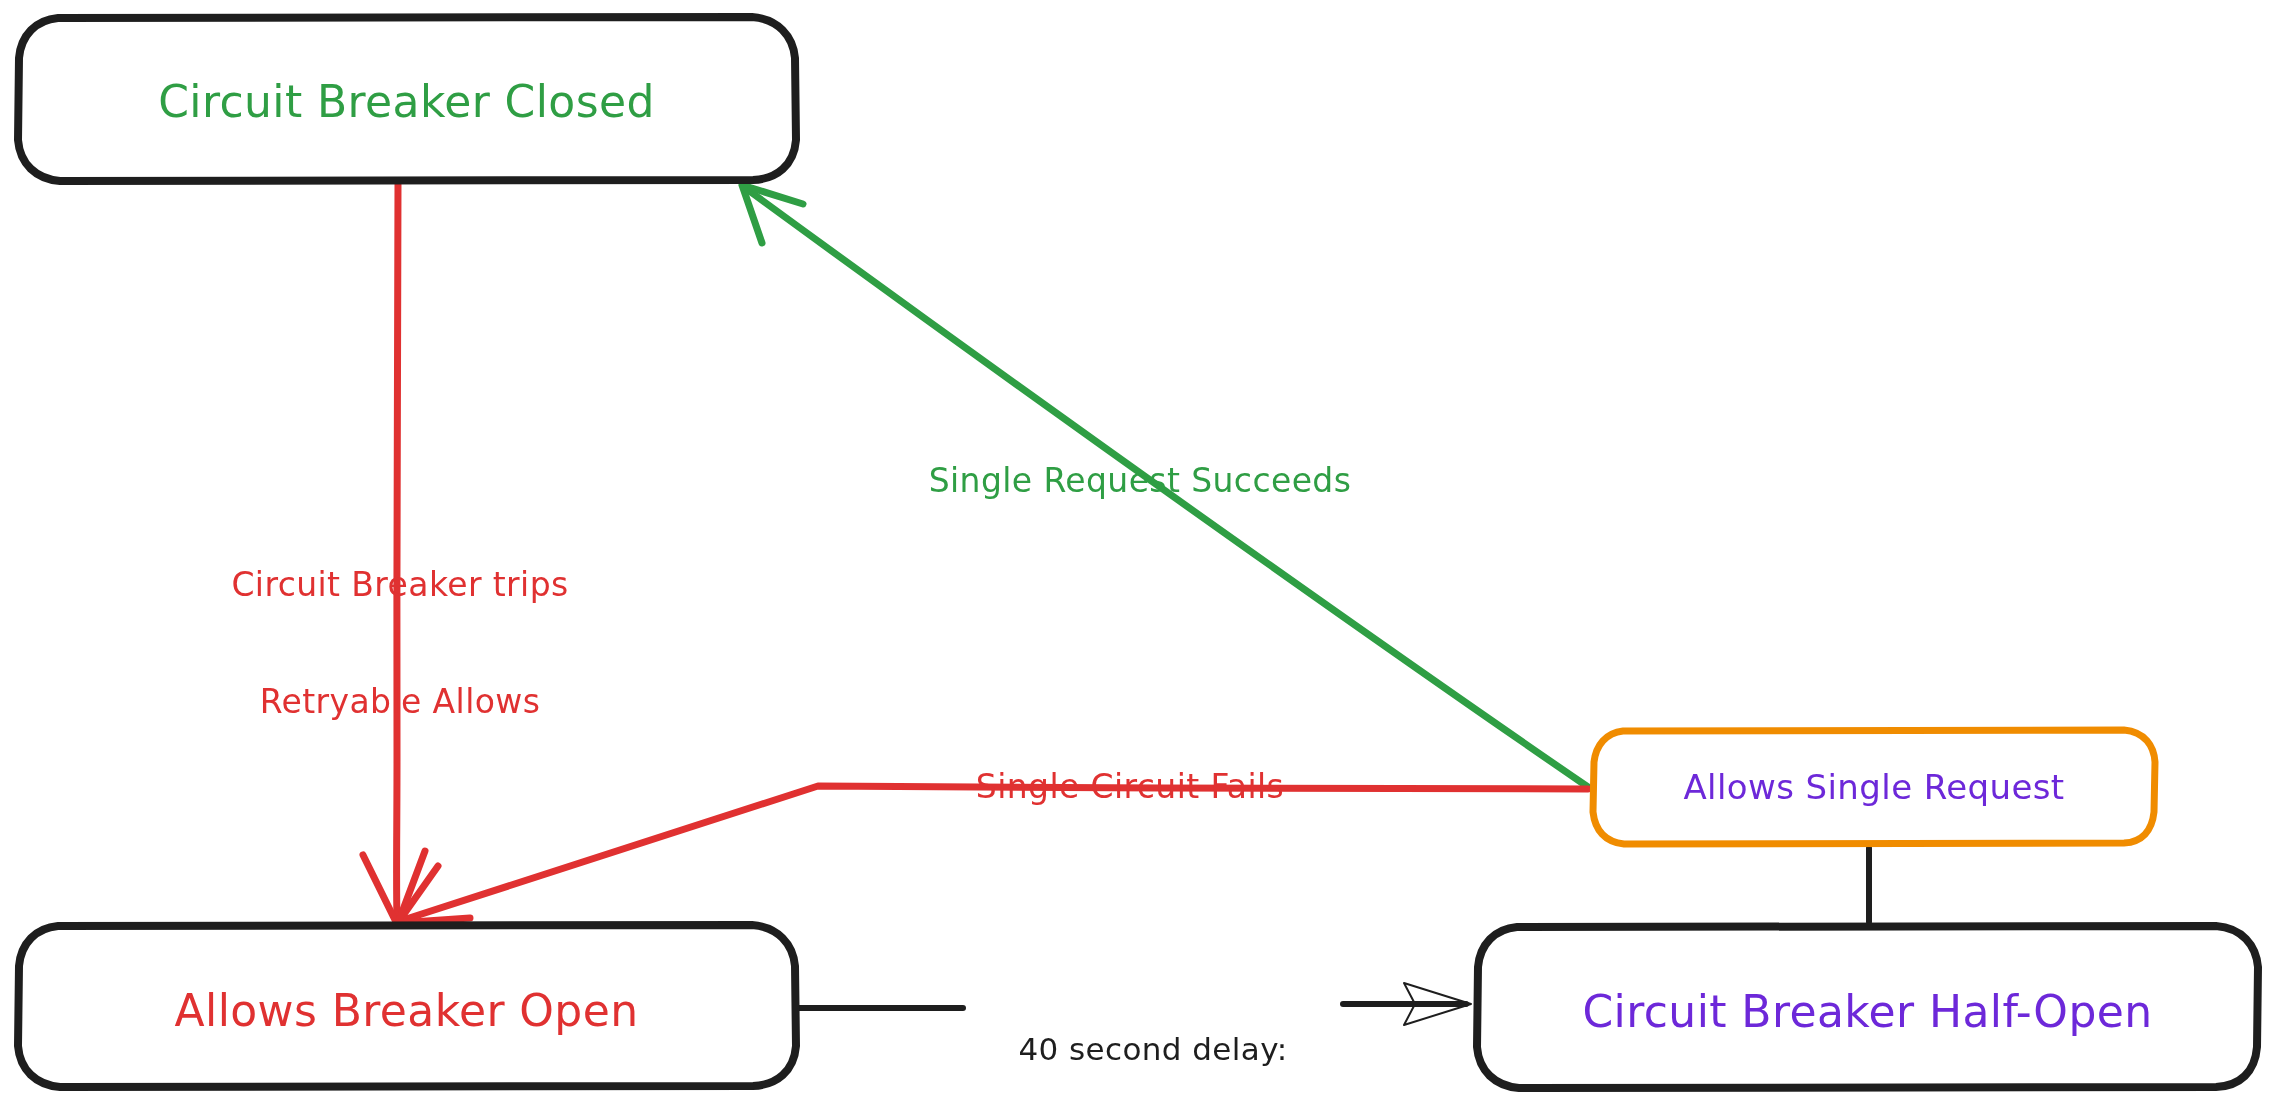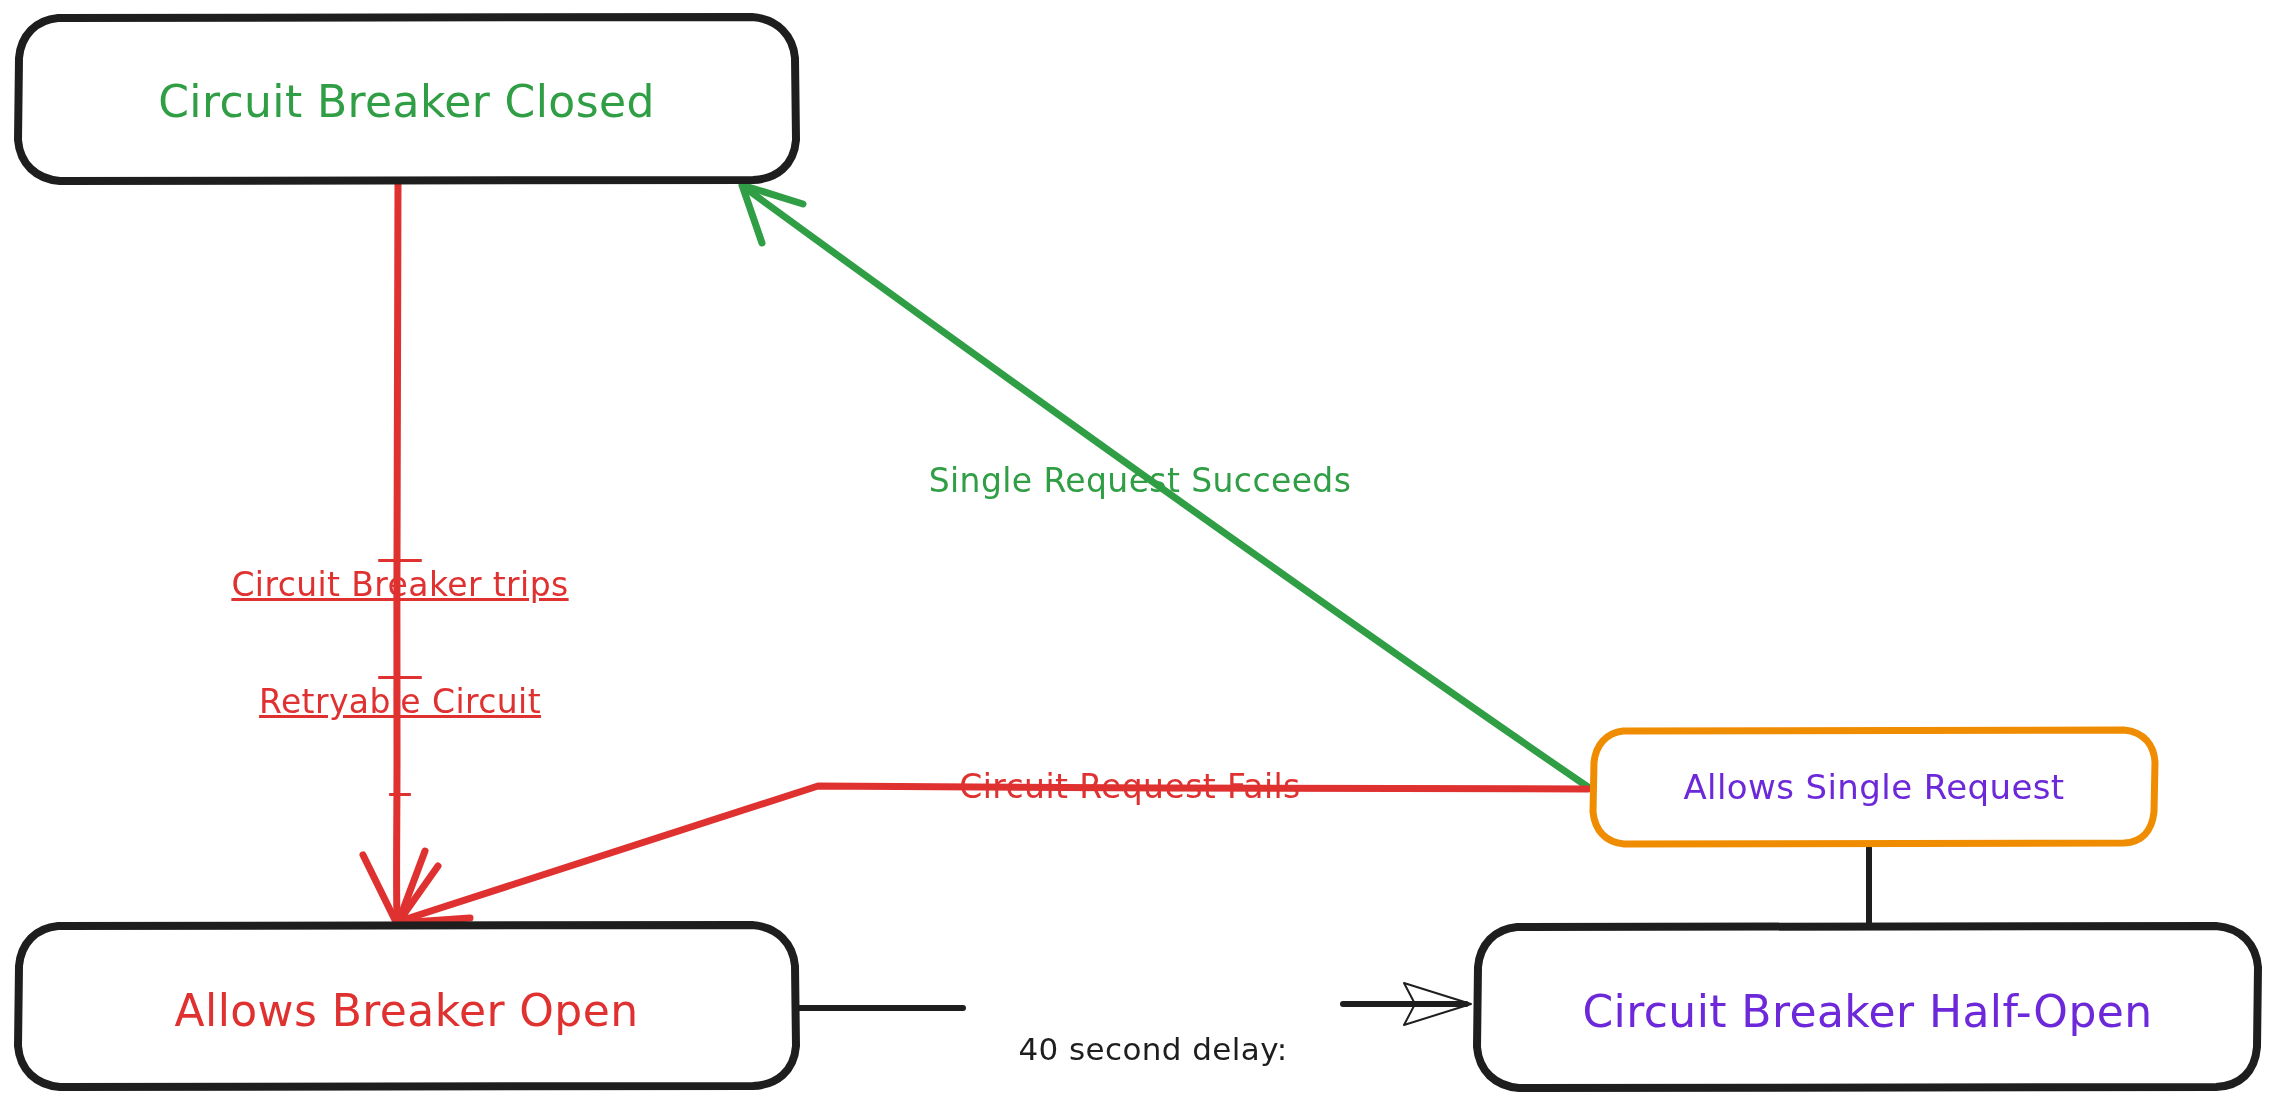--- a/index.html
+++ b/index.html
@@ -137,27 +137,27 @@
   </svg>
 
   <div class="node-label lbl-green" style="left:18px; top:74px; width:777px;">Circuit Breaker Closed</div>
 
   <div class="node-label lbl-red" style="left:18px; top:983px; width:777px;">Allows Breaker Open</div>
 
   <div class="node-label lbl-orange" style="left:1477px; top:984px; width:781px;">Circuit Breaker Half-Open</div>
 
   <div class="node-label lbl-orange" style="left:1593px; top:766px; width:562px; font-size:34px;">Allows Single Request</div>
 
-  <div class="edge-label lbl-red" style="left:150px; top:488px; width:500px;text-decoration:underline;">
+  <div class="edge-label lbl-red" style="left:150px; top:488px; width:500px;">
     <span class="edge-label-inner">Circuit Breaker trips</span>
-    <span class="edge-label-inner">Retryable Circuit</span>
+    <span class="edge-label-inner">Retryable Allows</span>
   </div>
 
   <div class="edge-label lbl-green" style="left:880px; top:462px; width:520px;text-align:center;">Single Request Succeeds</div>
 
-  <div class="edge-label lbl-red" style="left:920px; top:768px; width:420px;">Circuit Request Fails</div>
+  <div class="edge-label lbl-red" style="left:920px; top:768px; width:420px;">Single Circuit Fails</div>
 
   <div class="edge-label lbl-black small" style="left:958px; top:958px; width:390px;">
     <span class="edge-label-inner">40 second delay:</span>
     
   </div>
 
 </div>
 
 </body></html>

